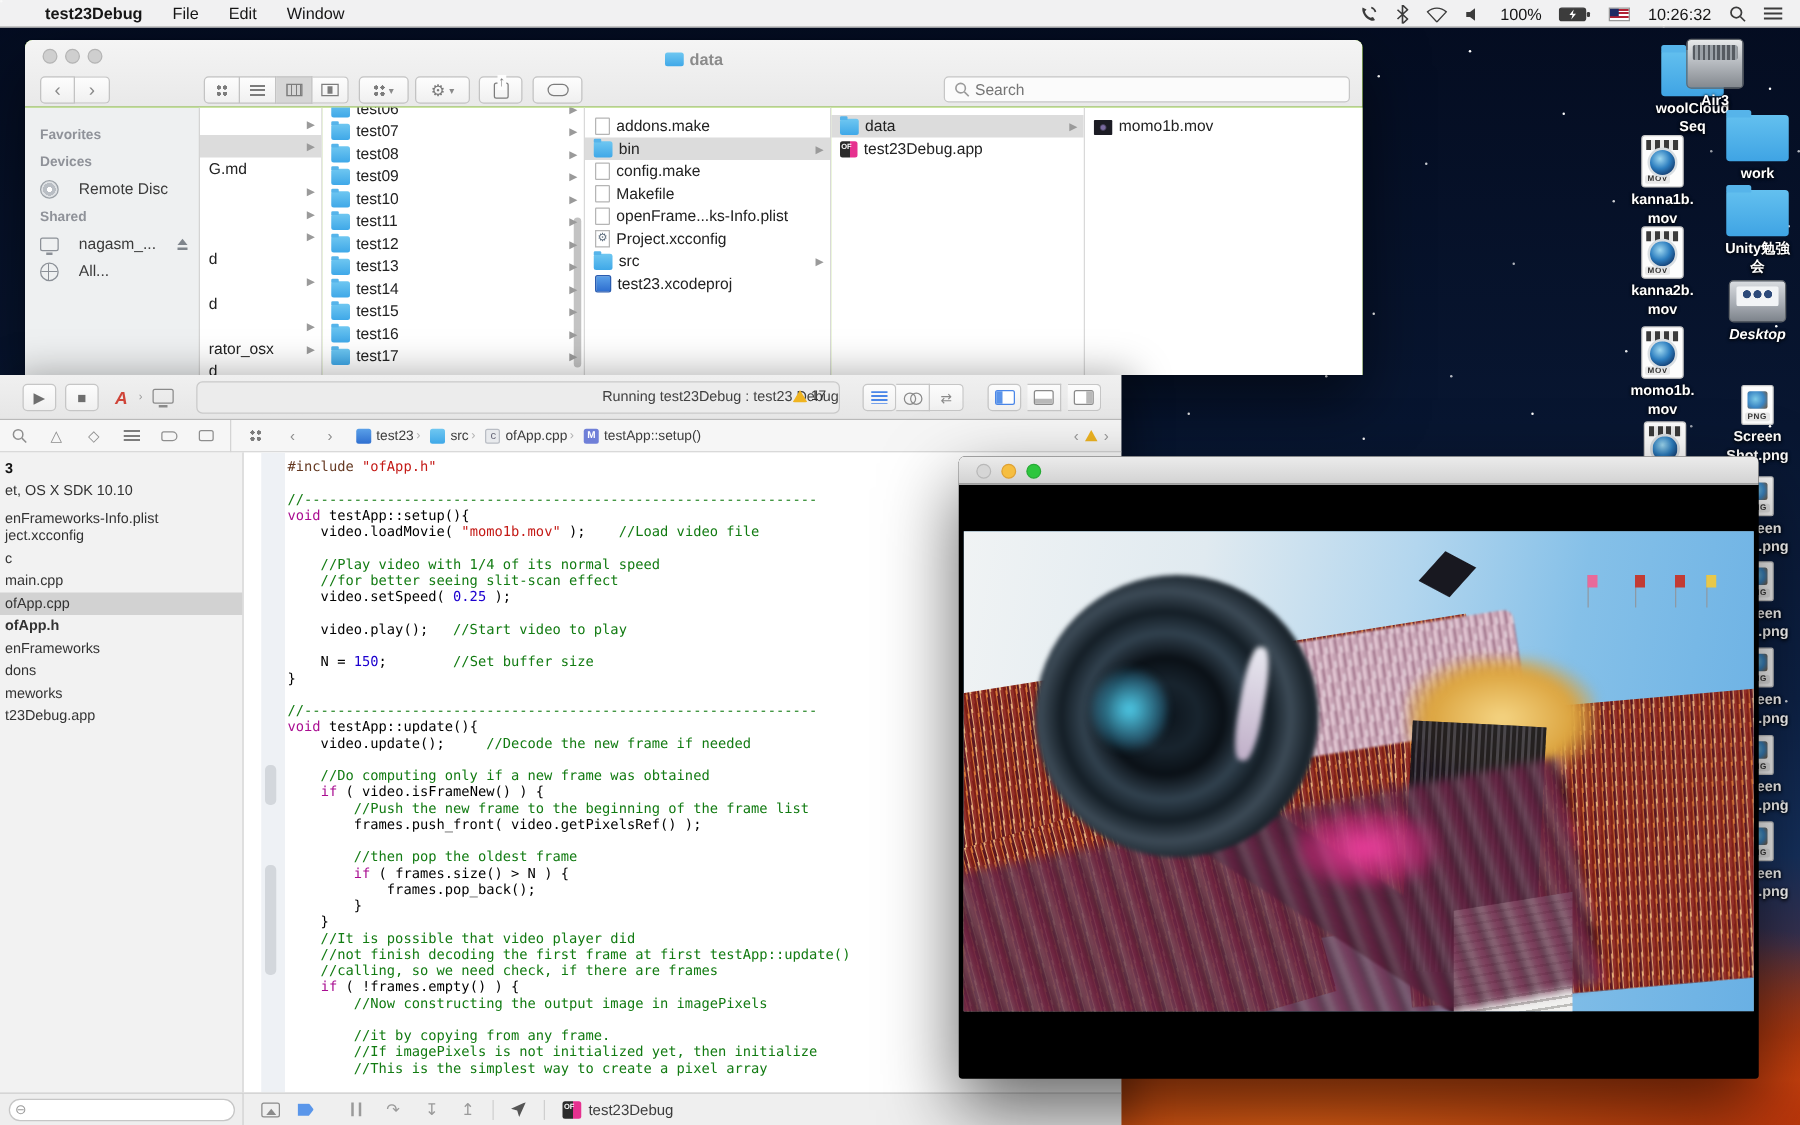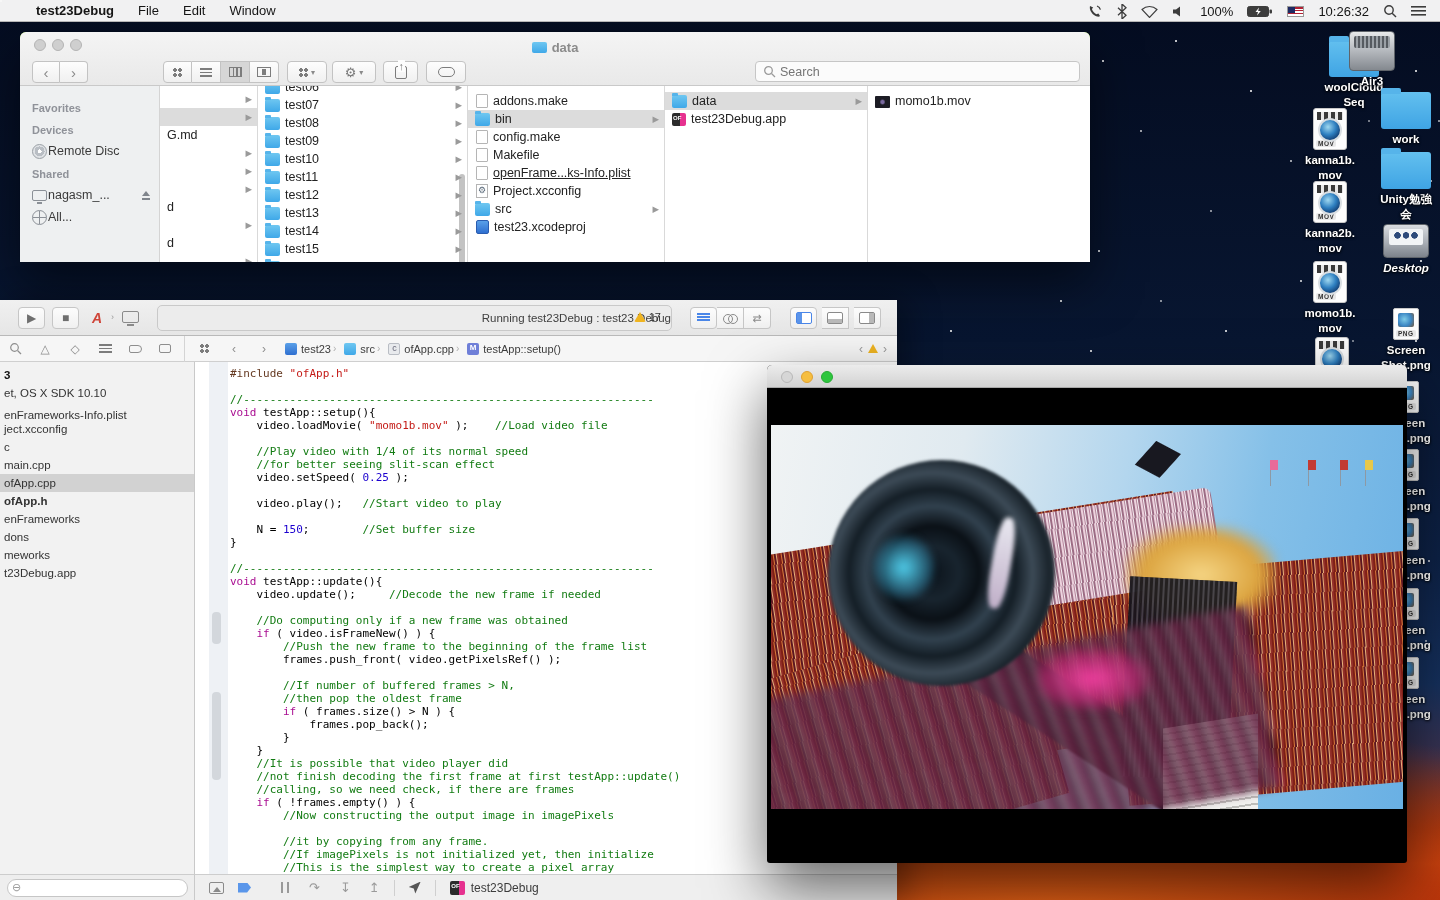--- a/index.html
+++ b/index.html
@@ -62,21 +62,21 @@
   .mb-flag { width:17px; height:11px; position:relative; border:.5px solid #999;
       background:repeating-linear-gradient(180deg,#b22234 0 1.5px,#fff 1.5px 3px); }
   .mb-flag::after { content:""; position:absolute; left:0; top:0; width:7px; height:6px; background:#1f2a63; }
   .mb-time { font-size:13px; }
 
   
   .tl { border-radius:50%; width:12px; height:12px; position:absolute; top:7px; }
   .shadowed { box-shadow:0 20px 50px rgba(0,0,0,.5), 0 0 1px rgba(0,0,0,.4); }
 
   
-  #finder { position:absolute; left:20px; top:32px; width:1070px; height:230px; background:#84cc16; border-radius:6px 6px 0 0; z-index:10; }
+  #finder { position:absolute; left:20px; top:32px; width:1070px; height:268px; background:#84cc16; border-radius:6px 6px 0 0; z-index:10; }
   #finder-titlebar { position:absolute; left:0; top:0; right:0; height:54px; background:linear-gradient(180deg,#f4f4f4,#e9e9e9);
       border-radius:6px 6px 0 0; border-bottom:1px solid #c9c9c9; }
   #finder-title { position:absolute; top:8px; left:0; right:0; text-align:center; font-size:13px; color:#8b8b8b; font-weight:600; }
   #finder-title .mini-folder { display:inline-block; width:15px; height:11px; background:linear-gradient(#6fc7f1,#3fa8e8);
       border-radius:2px; vertical-align:-1px; margin-right:5px; position:relative; }
   .ftl1{ left:14px; background:#cfcfcf; border:1px solid #b4b4b4; } .ftl2{ left:32px; background:#cfcfcf; border:1px solid #b4b4b4; }
   .ftl3{ left:50px; background:#cfcfcf; border:1px solid #b4b4b4; }
   .tb-btn { position:absolute; top:29px; height:22px; border:1px solid #c3c3c3; border-radius:4px;
       background:linear-gradient(#fdfdfd,#f0f0f0); color:#797979; display:flex; align-items:center; justify-content:center; }
   .seg { border-radius:0; border-left:none; }
@@ -98,21 +98,21 @@
   .g-chev { font-size:8px; margin-left:3px; color:#8a8a8a; }
   .g-share { width:12px; height:13px; border:1px solid #7c7c7c; border-radius:2px; position:relative; }
   .g-share::after { content:"↑"; position:absolute; left:2px; top:-7px; font-size:11px; color:#7c7c7c; background:linear-gradient(#fdfdfd,#fdfdfd); padding:0 1px;}
   .g-tag { width:17px; height:10px; border:1.5px solid #7c7c7c; border-radius:6px; }
   #finder-search { position:absolute; left:735px; top:29px; width:325px; height:21px; border:1px solid #c6c6c6; border-radius:4px;
       background:#fbfbfb; font-size:12.5px; color:#9b9b9b; padding-left:24px; outline:none; font-family:"Liberation Sans",sans-serif; }
   .search-mag { position:absolute; left:743px; top:33px; }
   #finder-body { position:absolute; left:0; top:54px; right:0; bottom:0; display:flex; }
   #finder-sidebar { width:140px; background:#eef0f1; border-right:1px solid #d4d4d4; padding-top:10px; font-size:12.5px; }
   .fs-head { color:#8f9299; font-size:11px; font-weight:700; padding:6px 0 4px 12px; }
-  .fs-item { display:flex; align-items:center; height:22px; padding-left:12px; color:#3b3b3b; gap:1px; }
+  .fs-item { display:flex; align-items:center; height:22px; padding-left:12px; color:#3b3b3b; gap:16px; }
   .fs-label { flex:0 1 auto; }
   .fsicon { width:15px; height:15px; position:relative; flex:none; }
   .disc-icon { border-radius:50%; background:radial-gradient(circle,#fff 0 2px,#b9bec4 2px 5px,#dfe2e5 5px 7px); border:1px solid #9aa0a6; }
   .display-icon { height:11px; border:1.5px solid #8b9097; border-radius:2px; margin-top:1px; }
   .display-icon::after { content:""; position:absolute; left:4px; right:4px; bottom:-4px; height:2px; background:#8b9097; }
   .globe-icon { border-radius:50%; border:1.5px solid #8b9097;
       background:linear-gradient(90deg,transparent 0 5.5px,#8b9097 5.5px 6.5px,transparent 6.5px),
                  linear-gradient(180deg,transparent 0 5.5px,#8b9097 5.5px 6.5px,transparent 6.5px); }
   .eject-icon { margin-left:auto; margin-right:8px; width:10px; height:9px; position:relative; }
   .eject-icon::before { content:""; position:absolute; left:1px; top:0; border-left:4px solid transparent; border-right:4px solid transparent; border-bottom:5px solid #7f858c; }
@@ -523,21 +523,21 @@
           <span class="farrow">▶</span>
         </div>
         <div class="frow" style="top: 42px;">
           <span class="ficon fi-doc"></span>
           <span>config.make</span>
         </div>
         <div class="frow" style="top: 60px;">
           <span class="ficon fi-doc"></span>
           <span>Makefile</span>
         </div>
-        <div class="frow" style="top: 78px; text-decoration: underline;">
+        <div class="frow" style="top: 78px;">
           <span class="ficon fi-doc"></span>
           <span>openFrame...ks-Info.plist</span>
         </div>
         <div class="frow" style="top: 96px;">
           <span class="ficon fi-gear-doc"></span>
           <span>Project.xcconfig</span>
         </div>
         <div class="frow" style="top: 114px;">
           <span class="ficon fi-folder"></span>
           <span>src</span>
@@ -684,21 +684,20 @@
         <div class="cl">&nbsp;</div>
         <div class="cl"><span class="tok-c">//--------------------------------------------------------------</span></div>
         <div class="cl"><span class="tok-k">void</span><span class="tok-pl"> testApp::update(){</span></div>
         <div class="cl"><span class="tok-pl">    video.update();     </span><span class="tok-c">//Decode the new frame if needed</span></div>
         <div class="cl">&nbsp;</div>
         <div class="cl"><span class="tok-c">    //Do computing only if a new frame was obtained</span></div>
         <div class="cl"><span class="tok-pl">    </span><span class="tok-k">if</span><span class="tok-pl"> ( video.isFrameNew() ) {</span></div>
         <div class="cl"><span class="tok-c">        //Push the new frame to the beginning of the frame list</span></div>
         <div class="cl"><span class="tok-pl">        frames.push_front( video.getPixelsRef() );</span></div>
         <div class="cl">&nbsp;</div>
-        <div class="cl"><span class="tok-c">        //If number of buffered frames &gt; N,</span></div>
         <div class="cl"><span class="tok-c">        //then pop the oldest frame</span></div>
         <div class="cl"><span class="tok-pl">        </span><span class="tok-k">if</span><span class="tok-pl"> ( frames.size() &gt; N ) {</span></div>
         <div class="cl"><span class="tok-pl">            frames.pop_back();</span></div>
         <div class="cl"><span class="tok-pl">        }</span></div>
         <div class="cl"><span class="tok-pl">    }</span></div>
         <div class="cl"><span class="tok-c">    //It is possible that video player did</span></div>
         <div class="cl"><span class="tok-c">    //not finish decoding the first frame at first testApp::update()</span></div>
         <div class="cl"><span class="tok-c">    //calling, so we need check, if there are frames</span></div>
         <div class="cl"><span class="tok-pl">    </span><span class="tok-k">if</span><span class="tok-pl"> ( !frames.empty() ) {</span></div>
         <div class="cl"><span class="tok-c">        //Now constructing the output image in imagePixels</span></div>

